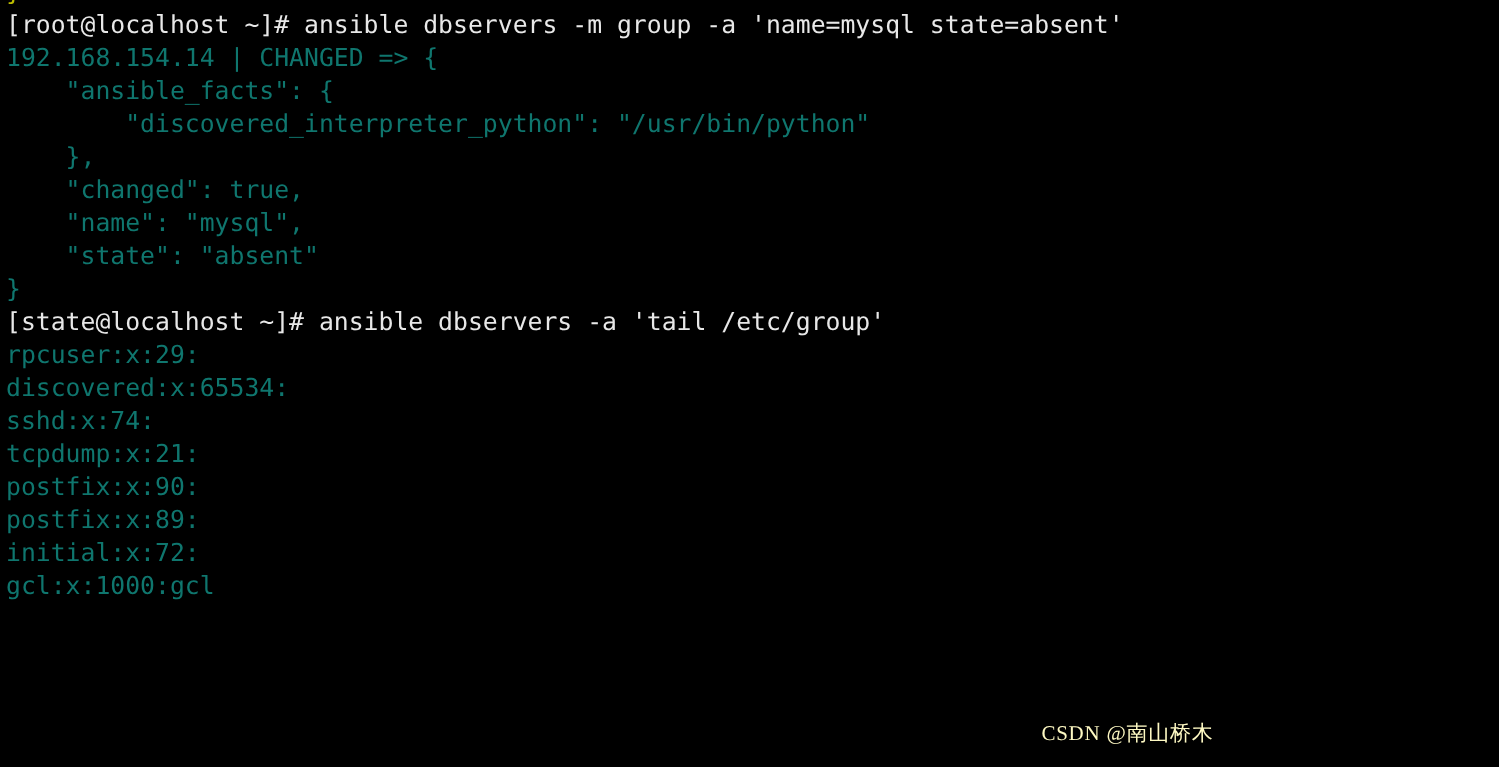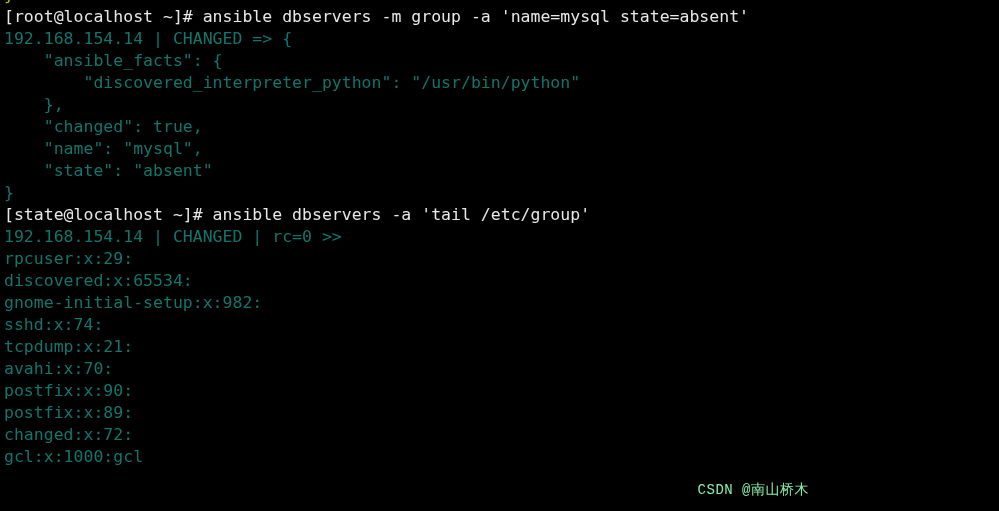--- a/index.html
+++ b/index.html
@@ -38,22 +38,22 @@
     display: inline-block;
     width: 11px;
     height: 18px;
     background: #00ff00;
     vertical-align: -3px;
   }
   #watermark {
     position: absolute;
     right: 14px;
     bottom: 10px;
-    color: #86efac;
-    font-family: Liberation Mono, monospace;
+    color: #fef9c3;
+    font-family: Liberation Serif, serif;
     font-size: 14px;
     letter-spacing: 0.5px;
     user-select: none;
   }
 </style>
 </head>
 <body>
 
 <div id="terminal">
 
@@ -64,30 +64,27 @@
     <span class="line c-white">[root@localhost ~]# ansible dbservers -m group -a 'name=mysql state=absent'</span>
     <span class="line c-yellow">192.168.154.14 | CHANGED =&gt; {</span>
     <span class="line c-yellow">    "ansible_facts": {</span>
     <span class="line c-yellow">        "discovered_interpreter_python": "/usr/bin/python"</span>
     <span class="line c-yellow">    },</span>
     <span class="line c-yellow">    "changed": true,</span>
     <span class="line c-yellow">    "name": "mysql",</span>
     <span class="line c-yellow">    "state": "absent"</span>
     <span class="line c-yellow">}</span>
     <span class="line c-white">[state@localhost ~]# ansible dbservers -a 'tail /etc/group'</span>
-    <span class="line c-yellow">192.168.154.14 | CHANGED | rc=0 &gt;&gt;</span>
     <span class="line c-yellow">rpcuser:x:29:</span>
     <span class="line c-yellow">discovered:x:65534:</span>
-    <span class="line c-yellow">gnome-initial-setup:x:982:</span>
     <span class="line c-yellow">sshd:x:74:</span>
     <span class="line c-yellow">tcpdump:x:21:</span>
-    <span class="line c-yellow">avahi:x:70:</span>
     <span class="line c-yellow">postfix:x:90:</span>
     <span class="line c-yellow">postfix:x:89:</span>
-    <span class="line c-yellow">changed:x:72:</span>
+    <span class="line c-yellow">initial:x:72:</span>
     <span class="line c-yellow">gcl:x:1000:gcl</span>
 
 
   </div>
 
   <div id="watermark">CSDN @南山桥木</div>
 
 </div>
 
 </body></html>

